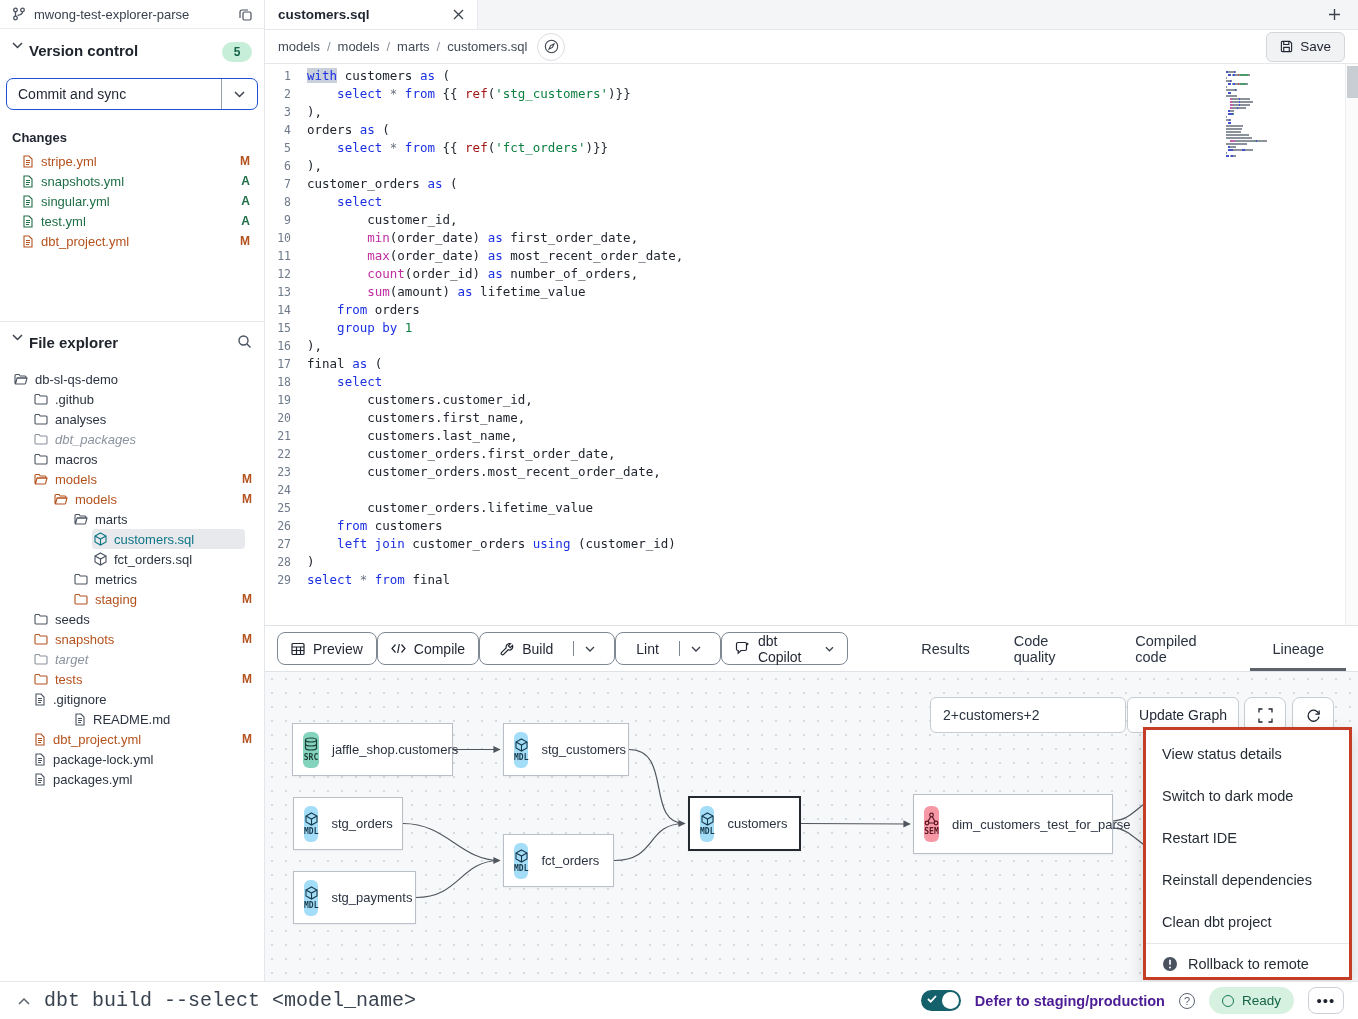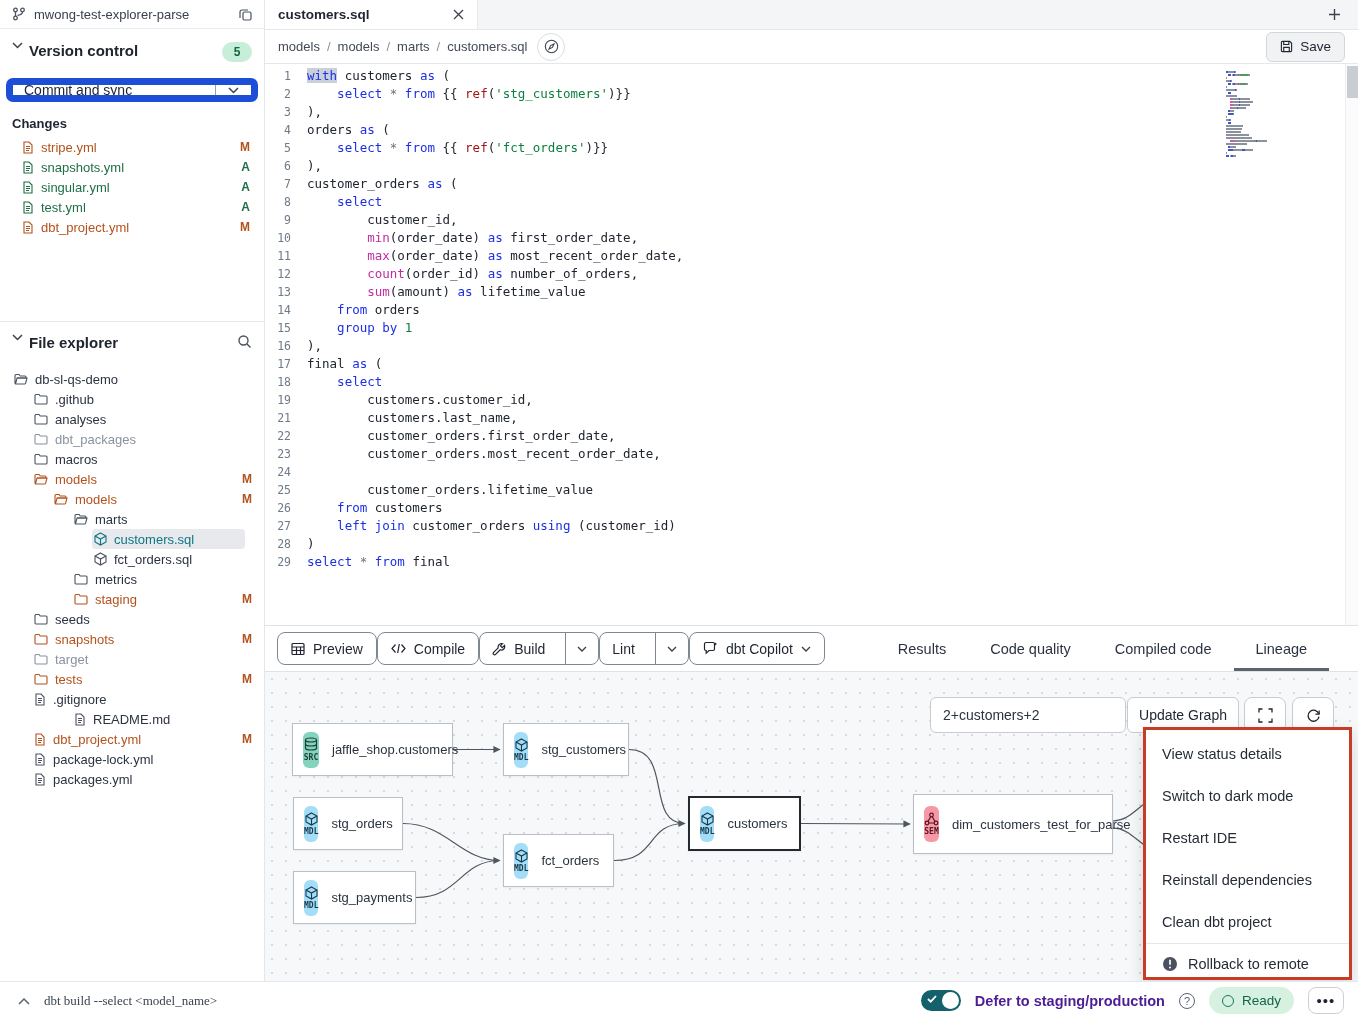--- a/index.html
+++ b/index.html
@@ -10,34 +10,34 @@
   svg{display:block}
 
   
   .sidebar{width:265px;flex:none;border-right:1px solid #e3e6ea;display:flex;flex-direction:column;background:#fff}
   .project-row{height:29px;flex:none;border-bottom:1px solid #e9ebee;display:flex;align-items:center;padding:0 12px;gap:8px;color:#39414e;font-size:13px}
   .project-row .copy{margin-left:auto;color:#4a5260}
   .vc-section{height:293px;flex:none;display:flex;flex-direction:column;border-bottom:1px solid #e3e6ea}
   .sec-header{display:flex;align-items:flex-start;gap:6px;padding:13px 12px 6px;color:#20252e}
   .sec-title{font-weight:700;font-size:15px}
   .badge-pill{margin-left:auto;background:#c7eed8;color:#156347;font-size:12px;font-weight:700;min-width:30px;height:20px;border-radius:10px;display:flex;align-items:center;justify-content:center}
-  .commit-wrap{margin:10px 6px 8px;display:flex;height:24px;border:7px solid #1d4ed8;border-radius:7px;background:#fff;overflow:hidden}
+  .commit-wrap{margin:10px 6px 14px;display:flex;height:32px;border:1px solid #1d4ed8;border-radius:7px;background:#fff;overflow:hidden}
   .commit-main{flex:1;display:flex;align-items:center;padding-left:11px;font-size:14px;color:#1f2430;cursor:pointer}
   .commit-caret{width:36px;border-left:1px solid #97a0ab;display:flex;align-items:center;justify-content:center;color:#4a5260;cursor:pointer}
   .changes-label{font-weight:700;font-size:13px;padding:6px 12px 6px;color:#1f2430}
   .chg-row{display:flex;align-items:center;height:20px;padding:0 14px 0 22px;font-size:13px;gap:7px;cursor:pointer}
   .chg-row .st{margin-left:auto;font-weight:700;font-size:12px}
   .c-mod{color:#b4511c}.c-add{color:#1e6e46}
   .fe-section{flex:1;display:flex;flex-direction:column;min-height:0}
   .fe-section .sec-header{padding:12px 12px 4px}
   .fe-search{margin-left:auto;color:#4a5260}
   .tree{padding-top:14px;overflow:hidden}
   .tree-row{display:flex;align-items:center;height:20px;gap:7px;font-size:13px;color:#2b3340;padding-right:12px;cursor:pointer}
   .tree-row .st{margin-left:auto;font-weight:700;font-size:12px}
-  .tree-row.muted{color:#8a929e;}
+  .tree-row.muted{color:#8a929e;font-style:italic}
   .tree-row.mod-folder{color:#b4511c}
   .tree-row.sel-row .lbl-wrap{background:#e7e9ec;border-radius:4px;color:#0e7585}
   .tree-row .lbl-wrap{display:flex;align-items:center;gap:7px;height:20px;padding:0 8px 0 2px;flex:1}
   .tree-icon{flex:none;display:flex}
 
   
   .main{flex:1;display:flex;flex-direction:column;min-width:0}
   .tabbar{height:30px;flex:none;background:#f4f5f7;display:flex;border-bottom:1px solid #e5e7ea}
   .tab{width:213px;background:#fff;border-right:1px solid #e8eaee;display:flex;align-items:center;padding:0 13px;font-weight:700;font-size:13.5px;color:#1f2430;cursor:pointer}
   .tab-close{margin-left:auto;color:#3c434d;cursor:pointer}
@@ -57,21 +57,21 @@
   .tk-r{color:#a31515}.tk-o{color:#6b7280}.tk-p{color:#20252e}.tk-hl{background:#c9d0da}
   .minimap{position:absolute;top:7px;right:28px;width:104px}
   .mm-row{display:flex;height:2px;margin-bottom:1px}
   .mm-seg{height:2px;flex:none}
   .vscroll{position:absolute;top:0;right:0;width:13px;bottom:0;background:#fbfbfc;border-left:1px solid #eceef1;cursor:pointer}
   .vthumb{position:absolute;top:2px;left:1px;width:11px;height:32px;background:#c9ced4}
 
   .toolbar{height:46px;flex:none;border-top:1px solid #dfe3e7;display:flex;align-items:stretch;padding:0 12px;gap:11px;background:#fff}
   .tb-left{display:flex;align-items:center;}
   .btn{height:33px;border:1px solid #7e8792;border-radius:8px;background:#fff;display:flex;align-items:center;padding:0 13px;gap:8px;font-size:14px;color:#1f2430;cursor:pointer}
-  .split{padding:0}
+  .split{padding:8px}
   .split .seg{display:flex;align-items:center;gap:8px;padding:0 12px;height:100%;cursor:pointer}
   .split .caret-seg{border-left:1px solid #7e8792;padding:0 11px;display:flex;align-items:center;height:100%;cursor:pointer}
   .panel-tabs{display:flex;margin-left:40px;gap:0;align-items:stretch}
   .ptab{font-size:14.5px;color:#2b3340;display:flex;align-items:center;padding:0 22px;border-bottom:3px solid transparent;padding-top:3px;cursor:pointer}
   .ptab.active{border-bottom-color:#5c636b}
 
   
   .canvas{height:310px;flex:none;border-top:1px solid #dfe3e7;background:#f7f8fa;position:relative;overflow:hidden;
     background-image:radial-gradient(#d7dade 1px, transparent 1.2px);background-size:14px 14px}
   .edges{position:absolute;left:0;top:0}
@@ -89,21 +89,21 @@
   .gfull{left:979px;width:42px;border-radius:8px}
   .grefresh{left:1027px;width:42px;border-radius:8px}
 
   .ctx-menu{position:absolute;left:878px;top:55px;width:209px;height:253px;background:#fff;border:3px solid #c63d25;box-shadow:0 6px 16px rgba(0,0,0,.14);z-index:6;display:flex;flex-direction:column;padding-top:3px}
   .menu-item{height:42px;flex:none;display:flex;align-items:center;padding:0 16px;font-size:14.5px;color:#262c35;cursor:pointer}
   .menu-rollback{margin-top:auto;border-top:1px solid #e5e7eb;height:41px;flex:none;display:flex;align-items:center;gap:10px;padding:0 16px;font-size:14.5px;color:#262c35;cursor:pointer}
 
   
   .statusbar{height:38px;flex:none;border-top:1px solid #e3e6ea;display:flex;align-items:center;background:#fff;padding:0 14px 0 18px;gap:14px}
   .sb-caret{color:#5b6470;cursor:pointer;display:flex}
-  .sb-input{flex:1;border:none;outline:none;font-size:13px;color:#39434f;background:transparent;font-family:Liberation Serif, serif}
+  .sb-input{flex:1;border:none;outline:none;font-size:20px;color:#39434f;background:transparent;font-family:Liberation Mono, monospace}
   .toggle{width:40px;height:21px;border-radius:11px;background:#14616b;position:relative;flex:none;cursor:pointer}
   .toggle .tick{position:absolute;left:6px;top:5px}
   .toggle .knob{position:absolute;right:2px;top:2px;width:17px;height:17px;border-radius:50%;background:#fff}
   .defer-label{font-weight:700;font-size:14.5px;color:#4c1d95;white-space:nowrap}
   .help-icon{width:16px;height:16px;border:1px solid #5b6470;border-radius:50%;color:#5b6470;font-size:11px;display:flex;align-items:center;justify-content:center;flex:none;cursor:pointer}
   .ready-pill{height:27px;border-radius:14px;background:#d6f1e0;color:#156347;display:flex;align-items:center;gap:8px;padding:0 13px;font-size:13.5px;flex:none}
   .ring{width:12px;height:12px;border:1.6px solid #1a7a54;border-radius:50%}
   .more-btn{width:36px;height:27px;border:1px solid #ccd1d7;border-radius:8px;display:flex;align-items:center;justify-content:center;color:#1f2430;font-size:15px;letter-spacing:1px;cursor:pointer;background:#fff;flex:none}
 </style>
 </head>
@@ -526,20 +526,21 @@
             <div class="code-line"><span class="ln">10</span><span><span class="tk-p">        </span><span class="tk-f">min</span><span class="tk-p">(order_date) </span><span class="tk-k">as</span><span class="tk-p"> first_order_date,</span></span></div>
             <div class="code-line"><span class="ln">11</span><span><span class="tk-p">        </span><span class="tk-f">max</span><span class="tk-p">(order_date) </span><span class="tk-k">as</span><span class="tk-p"> most_recent_order_date,</span></span></div>
             <div class="code-line"><span class="ln">12</span><span><span class="tk-p">        </span><span class="tk-f">count</span><span class="tk-p">(order_id) </span><span class="tk-k">as</span><span class="tk-p"> number_of_orders,</span></span></div>
             <div class="code-line"><span class="ln">13</span><span><span class="tk-p">        </span><span class="tk-f">sum</span><span class="tk-p">(amount) </span><span class="tk-k">as</span><span class="tk-p"> lifetime_value</span></span></div>
             <div class="code-line"><span class="ln">14</span><span><span class="tk-p">    </span><span class="tk-k">from</span><span class="tk-p"> orders</span></span></div>
             <div class="code-line"><span class="ln">15</span><span><span class="tk-p">    </span><span class="tk-k">group by</span><span class="tk-p"> </span><span class="tk-n">1</span></span></div>
             <div class="code-line"><span class="ln">16</span><span><span class="tk-p">),</span></span></div>
             <div class="code-line"><span class="ln">17</span><span><span class="tk-p">final </span><span class="tk-k">as</span><span class="tk-p"> (</span></span></div>
             <div class="code-line"><span class="ln">18</span><span><span class="tk-p">    </span><span class="tk-k">select</span></span></div>
             <div class="code-line"><span class="ln">19</span><span><span class="tk-p">        customers.customer_id,</span></span></div>
+            <div class="code-line"><span class="ln">20</span><span><span class="tk-p">        customers.first_name,</span></span></div>
             <div class="code-line"><span class="ln">21</span><span><span class="tk-p">        customers.last_name,</span></span></div>
             <div class="code-line"><span class="ln">22</span><span><span class="tk-p">        customer_orders.first_order_date,</span></span></div>
             <div class="code-line"><span class="ln">23</span><span><span class="tk-p">        customer_orders.most_recent_order_date,</span></span></div>
             <div class="code-line"><span class="ln">24</span></div>
             <div class="code-line"><span class="ln">25</span><span><span class="tk-p">        customer_orders.lifetime_value</span></span></div>
             <div class="code-line"><span class="ln">26</span><span><span class="tk-p">    </span><span class="tk-k">from</span><span class="tk-p"> customers</span></span></div>
             <div class="code-line"><span class="ln">27</span><span><span class="tk-p">    </span><span class="tk-k">left join</span><span class="tk-p"> customer_orders </span><span class="tk-k">using</span><span class="tk-p"> (customer_id)</span></span></div>
             <div class="code-line"><span class="ln">28</span><span><span class="tk-p">)</span></span></div>
             <div class="code-line"><span class="ln">29</span><span><span class="tk-k">select</span><span class="tk-p"> </span><span class="tk-o">*</span><span class="tk-p"> </span><span class="tk-k">from</span><span class="tk-p"> final</span></span></div>
           </div>

